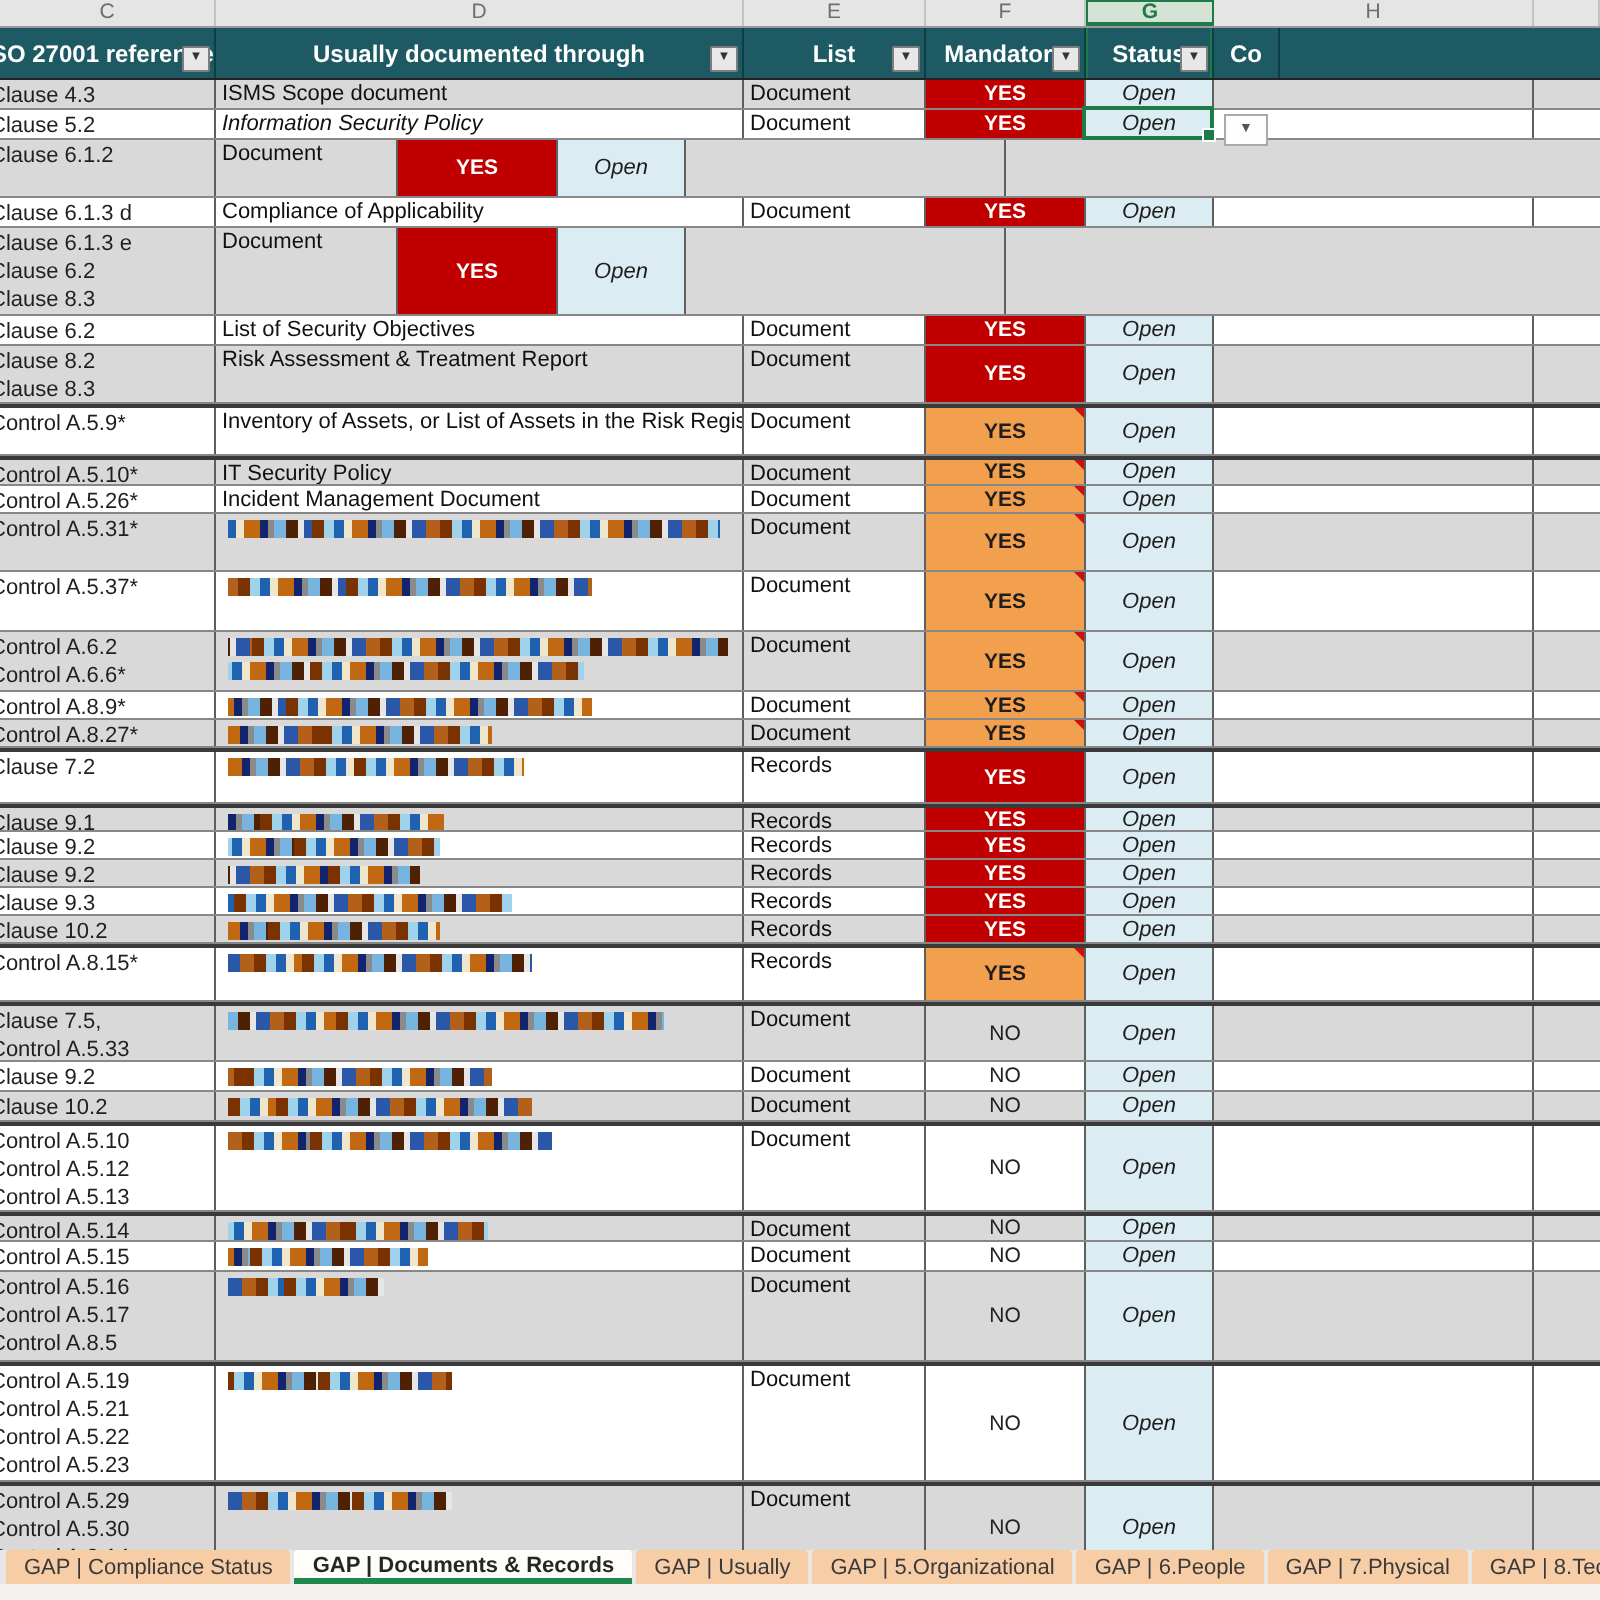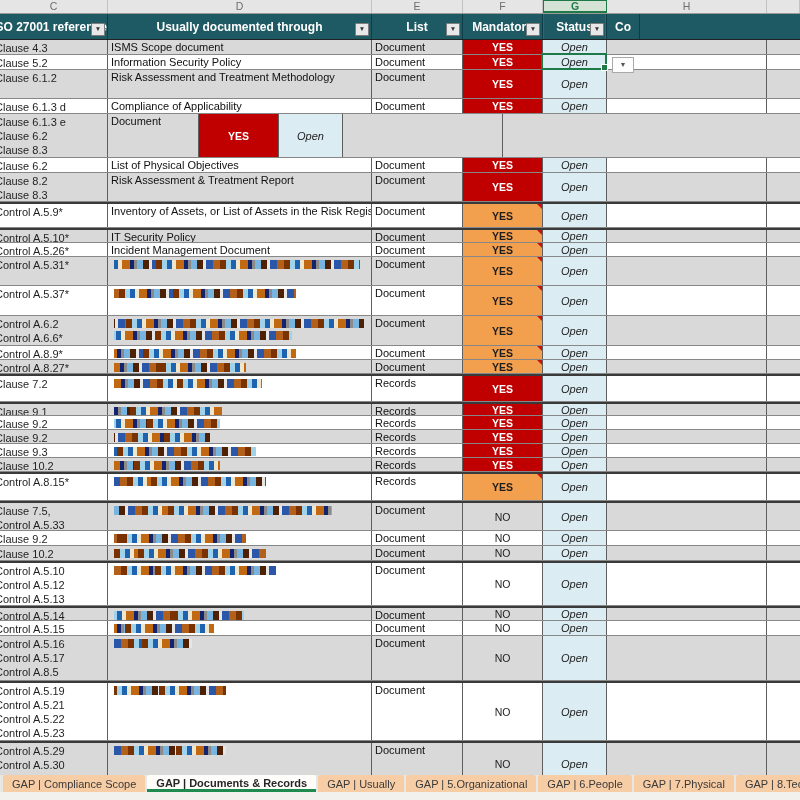--- a/index.html
+++ b/index.html
@@ -96,32 +96,31 @@
           <div class="cell c-type" style="width: 91px;">Document</div>
           <div class="cell c-mand m-red" style="width: 80px;">YES</div>
           <div class="cell c-status" style="width: 64px;">Open</div>
           <div class="cell " style="width: 160px;"></div>
           <div class="cell " style="width: 33px; border-right: none;"></div>
         </div>
         <div class="row w" style="height: 15px;">
           <div class="cell c-ref" style="width: 108px;">
             <div>Clause 5.2</div>
           </div>
-          <div class="cell c-doc" style="width: 264px;">Information Security Policy</div>
+          <div class="cell c-doc" style="width: 264px; font-style: italic;">Information Security Policy</div>
           <div class="cell c-type" style="width: 91px;">Document</div>
           <div class="cell c-mand m-red" style="width: 80px;">YES</div>
           <div class="cell c-status" style="width: 64px;">Open</div>
           <div class="cell " style="width: 160px;"></div>
           <div class="cell " style="width: 33px; border-right: none;"></div>
         </div>
         <div class="row g" style="height: 29px;">
           <div class="cell c-ref" style="width: 108px;">
             <div>Clause 6.1.2</div>
           </div>
-          <div class="cell c-doc" style="width: 264px;">Risk Assessment and Treatment Methodology</div>
           <div class="cell c-type" style="width: 91px;">Document</div>
           <div class="cell c-mand m-red" style="width: 80px;">YES</div>
           <div class="cell c-status" style="width: 64px;">Open</div>
           <div class="cell " style="width: 160px;"></div>
           <div class="cell " style="width: 33px; border-right: none;"></div>
         </div>
         <div class="row w" style="height: 15px;">
           <div class="cell c-ref" style="width: 108px;">
             <div>Clause 6.1.3 d</div>
           </div>
@@ -141,21 +140,21 @@
           <div class="cell c-type" style="width: 91px;">Document</div>
           <div class="cell c-mand m-red" style="width: 80px;">YES</div>
           <div class="cell c-status" style="width: 64px;">Open</div>
           <div class="cell " style="width: 160px;"></div>
           <div class="cell " style="width: 33px; border-right: none;"></div>
         </div>
         <div class="row w" style="height: 15px;">
           <div class="cell c-ref" style="width: 108px;">
             <div>Clause 6.2</div>
           </div>
-          <div class="cell c-doc" style="width: 264px;">List of Physical Objectives</div>
+          <div class="cell c-doc" style="width: 264px;">List of Security Objectives</div>
           <div class="cell c-type" style="width: 91px;">Document</div>
           <div class="cell c-mand m-red" style="width: 80px;">YES</div>
           <div class="cell c-status" style="width: 64px;">Open</div>
           <div class="cell " style="width: 160px;"></div>
           <div class="cell " style="width: 33px; border-right: none;"></div>
         </div>
         <div class="row g" style="height: 29px;">
           <div class="cell c-ref" style="width: 108px;">
             <div>Clause 8.2</div>
             <div>Clause 8.3</div>
@@ -487,21 +486,21 @@
         </div>
       </div>
   </div>
 
   <div id="selbox">
     <div id="selhandle"></div>
   </div>
   <div id="seldrop">▼</div>
 
   <div id="tabbar">
-      <div class="tab">GAP | Compliance Scope</div>
+      <div class="tab">GAP | Compliance Status</div>
       <div class="tab active">GAP | Documents &amp; Records</div>
       <div class="tab">GAP | Usually</div>
       <div class="tab">GAP | 5.Organizational</div>
       <div class="tab">GAP | 6.People</div>
       <div class="tab">GAP | 7.Physical</div>
       <div class="tab">GAP | 8.Technological</div>
     </div>
   <div id="statusstrip"></div>
 </div>
 

